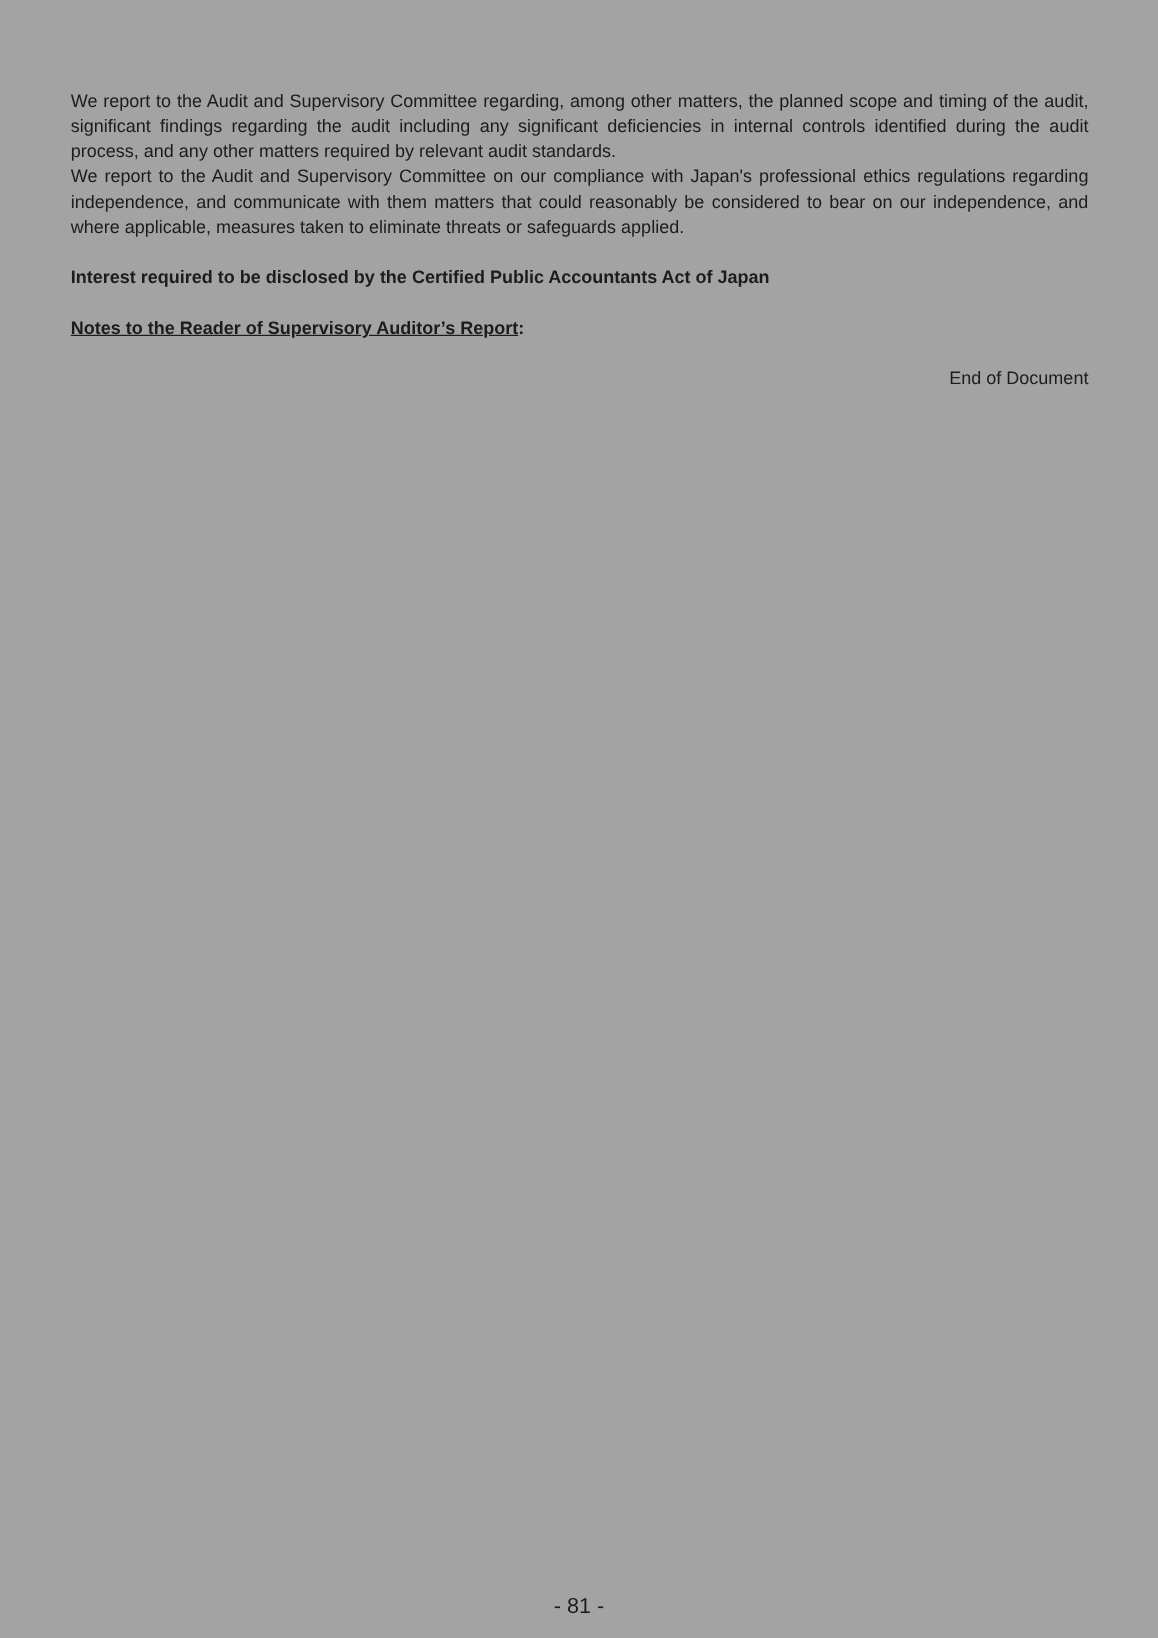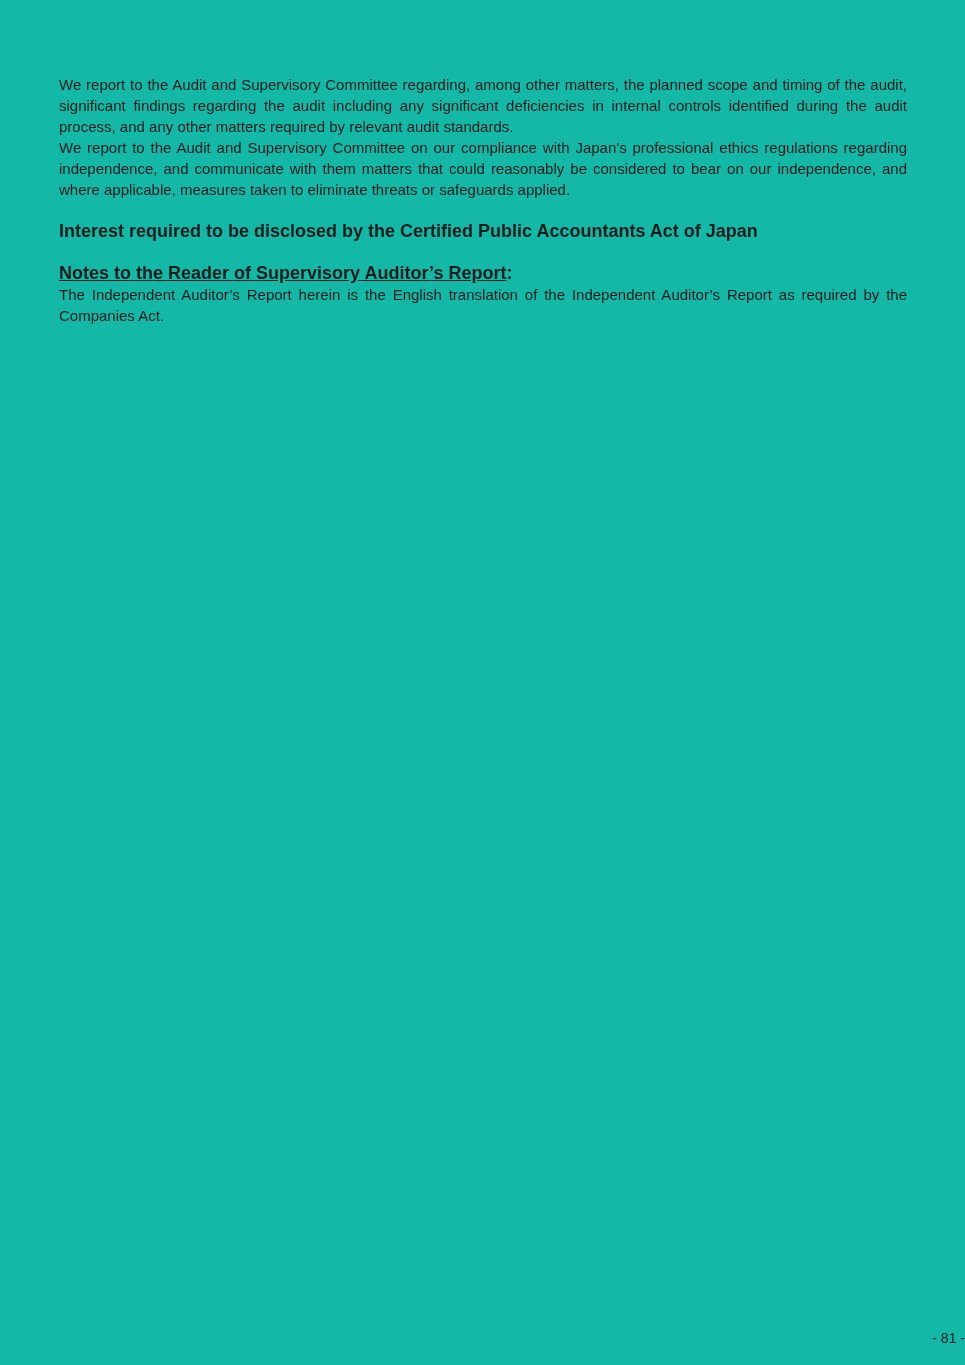--- a/index.html
+++ b/index.html
@@ -5,80 +5,80 @@
   html, body {
     margin: 0;
     padding: 0;
     background: #ffffff;
   }
   .page {
     position: relative;
     width: 965px;
     height: 1365px;
     margin: 0 auto;
-    background: #14b8a6;
+    background: #a3a3a3;
     font-family: "Liberation Sans", sans-serif;
     font-size: 15px;
     line-height: 21px;
     color: #1c1c1c;
     box-sizing: border-box;
     overflow: hidden;
   }
   .content {
     position: absolute;
     top: 74px;
     left: 59px;
     width: 848px;
   }
   .para {
     margin: 0;
     text-align: justify;
   }
   .heading {
     margin: 21px 0 0 0;
-    font-size: 18px;
+    font-size: 15px;
     line-height: 21px;
     font-weight: bold;
     text-align: left;
   }
   .heading.gap-below {
     margin-bottom: 21px;
   }
   .underlined {
     text-decoration: underline;
   }
   .end-line {
     margin: 21px 0 0 0;
     text-align: right;
   }
   .page-number {
     position: absolute;
     left: 0;
     right: 0;
     bottom: 18px;
-    text-align: right;
-    font-size: 14px;
+    text-align: center;
+    font-size: 18px;
     line-height: 18px;
     color: #1c1c1c;
   }
 </style>
 </head>
 <body>
 
 <div class="page">
   <div class="content">
 
     <p class="para">We report to the Audit and Supervisory Committee regarding, among other matters, the planned scope and timing of the audit, significant findings regarding the audit including any significant deficiencies in internal controls identified during the audit process, and any other matters required by relevant audit standards.</p>
 
     <p class="para">We report to the Audit and Supervisory Committee on our compliance with Japan's professional ethics regulations regarding independence, and communicate with them matters that could reasonably be considered to bear on our independence, and where applicable, measures taken to eliminate threats or safeguards applied.</p>
 
     <h3 class="heading gap-below">Interest required to be disclosed by the Certified Public Accountants Act of Japan</h3>
 
 
     <h3 class="heading"><span class="underlined">Notes to the Reader of Supervisory Auditor’s Report</span><span>:</span></h3>
 
-    <p class="para">The Independent Auditor’s Report herein is the English translation of the Independent Auditor’s Report as required by the Companies Act.</p>
 
+    <p class="end-line">End of Document</p>
 
   </div>
 
   <div class="page-number">- 81 -</div>
 </div>
 
 </body></html>

